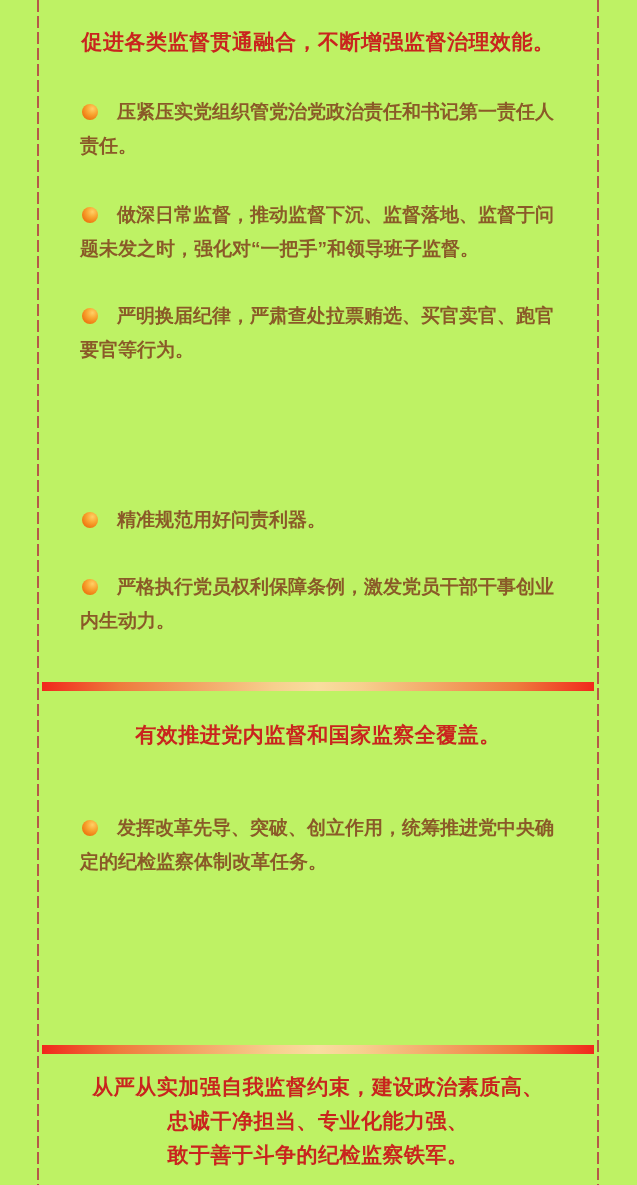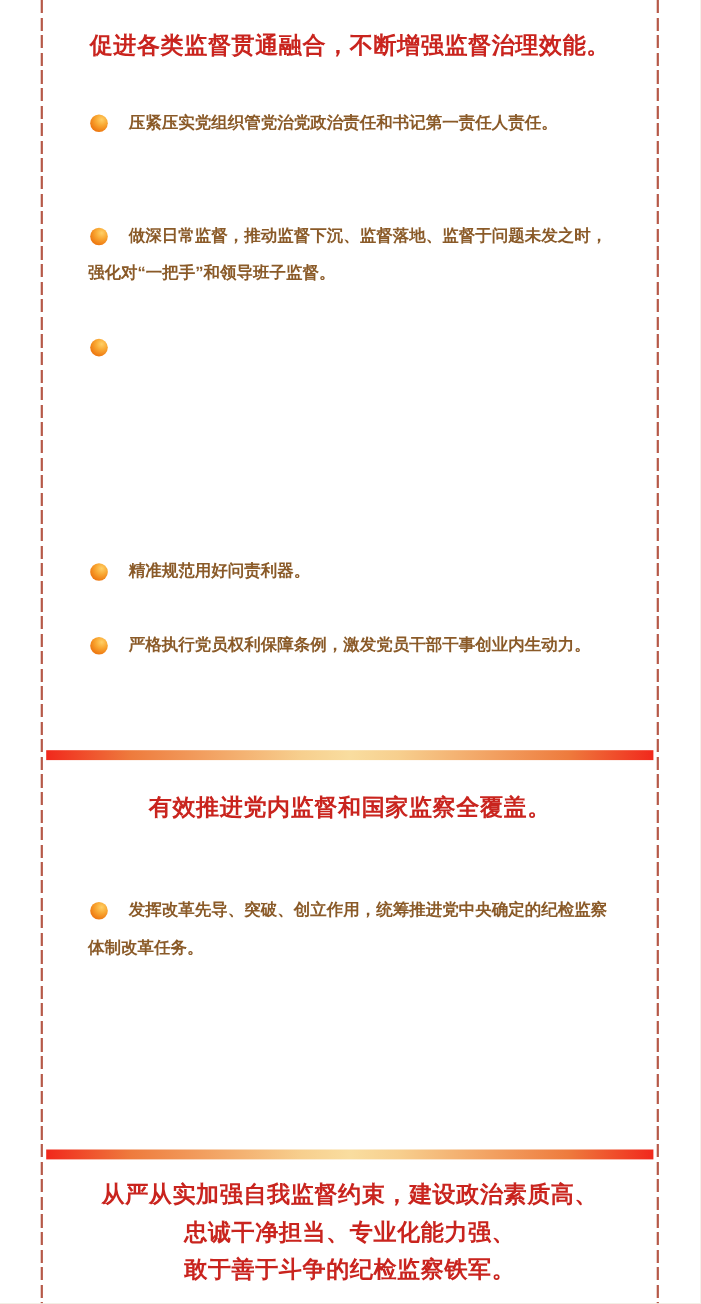--- a/index.html
+++ b/index.html
@@ -1,20 +1,20 @@
 <!DOCTYPE html>
 <html><head>
 <meta charset="utf-8">
 <style>
   html,body{margin:0;padding:0;background:#e9e2d2;}
   .poster{
     position:relative;
     width:637px;height:1185px;
     margin:0 auto;
-    background:#ffffff;
+    background:#bef264;
     font-family:"Liberation Sans",sans-serif;
     font-weight:700;
     overflow:hidden;
   }
   .vline{
     position:absolute;top:0;bottom:0;width:2px;
     background:repeating-linear-gradient(180deg,
       #b65948 0px,#b65948 12px,
       rgba(182,89,72,0) 12px,rgba(182,89,72,0) 16px);
   }
@@ -23,21 +23,21 @@
   .heading{
     position:absolute;left:38px;width:560px;
     text-align:center;
     color:#c9241e;
     font-size:21px;line-height:34px;
     letter-spacing:0.5px;
   }
   .item{
     position:absolute;left:80px;width:481px;margin:0;
     color:#8a5a28;
-    font-size:15px;line-height:34px;
+    font-size:19px;line-height:34px;
     text-indent:37px;
     text-align:left;
   }
   .bullet{
     position:absolute;left:2px;top:9px;
     width:16px;height:16px;border-radius:50%;
     background:radial-gradient(circle at 65% 30%,
       #ffd067 0%,#f9a833 35%,#ef7d14 70%,#e4660a 100%);
   }
   .divider{
@@ -62,20 +62,21 @@
     <span>压紧压实党组织管党治党政治责任和书记第一责任人责任。</span>
   </p>
 
   <p class="item" style="top:198px">
     <span class="bullet"></span>
     <span>做深日常监督，推动监督下沉、监督落地、监督于问题未发之时，强化对“一把手”和领导班子监督。</span>
   </p>
 
   <p class="item" style="top:299px">
     <span class="bullet"></span>
+    <span>严明换届纪律，严肃查处拉票贿选、买官卖官、跑官要官等行为。</span>
   </p>
 
 
   <p class="item" style="top:570px">
     <span class="bullet"></span>
     <span>严格执行党员权利保障条例，激发党员干部干事创业内生动力。</span>
   </p>
 
   <p class="item" style="top:503px">
     <span class="bullet"></span>

